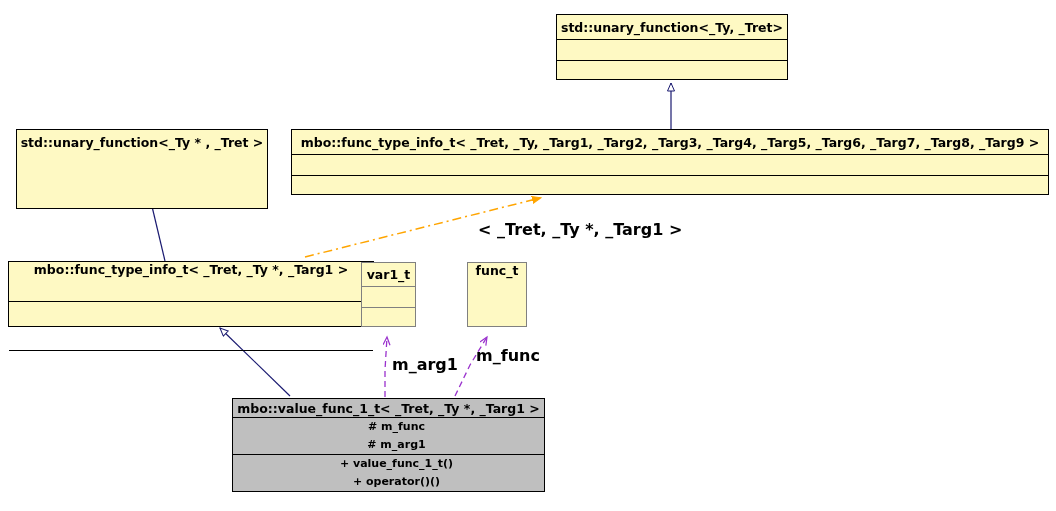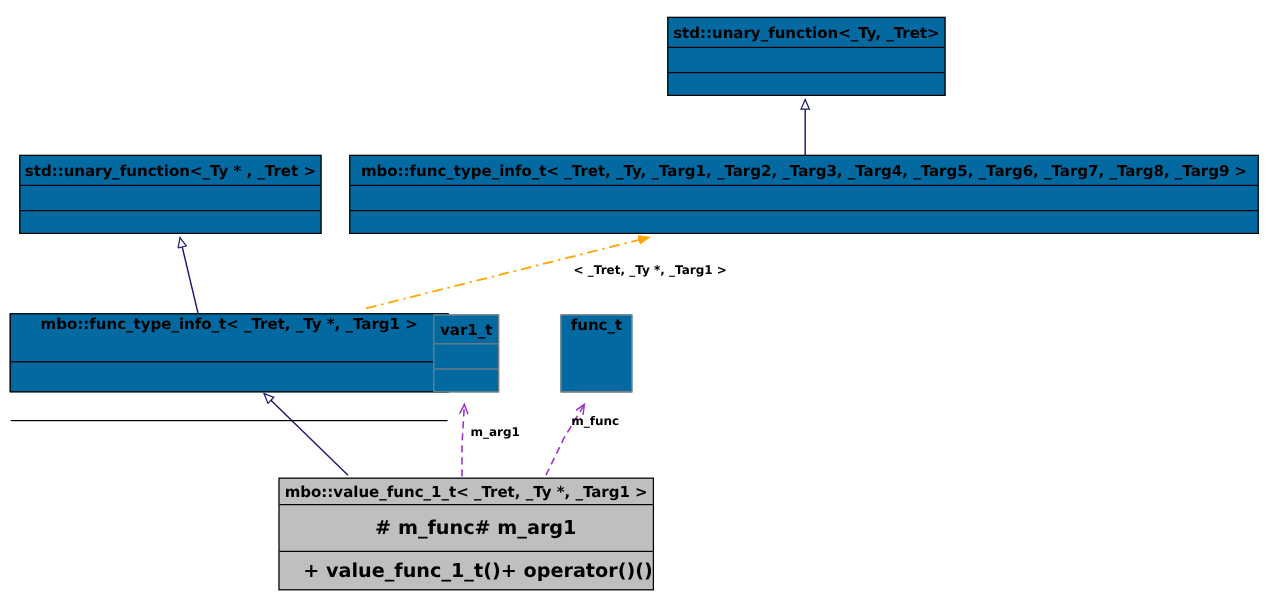--- a/index.html
+++ b/index.html
@@ -20,21 +20,21 @@
     left: 0;
     top: 0;
     width: 1056px;
     height: 511px;
     pointer-events: none;
   }
   .uml-node {
     position: absolute;
     box-sizing: border-box;
     border: 1px solid #000000;
-    background: #0369a1;
+    background: #fef9c3;
     display: flex;
     flex-direction: column;
   }
   .uml-node.filled {
     background: #bfbfbf;
   }
   .uml-node.lightborder {
     border-color: #808080;
   }
   .uml-title {
@@ -53,36 +53,36 @@
   .uml-sep {
     height: 0;
     border-top: 1px solid #000000;
   }
   .lightborder .uml-sep {
     border-top-color: #808080;
   }
   .uml-compartment {
     box-sizing: border-box;
     display: flex;
-    flex-direction: row;
+    flex-direction: column;
     align-items: center;
     justify-content: center;
-    font-size: 16px;
+    font-size: 11px;
     font-weight: bold;
     color: #000000;
     white-space: nowrap;
     line-height: 18px;
     margin-left: 16px;
   }
   .uml-compartment .row {
     text-align: left;
   }
   .edge-label {
     position: absolute;
-    font-size: 10px;
+    font-size: 16px;
     font-weight: bold;
     color: #000000;
     white-space: nowrap;
   }
 </style>
 </head>
 <body>
 
 <div id="canvas">
 
@@ -113,21 +113,21 @@
   </svg>
 
   <div class="uml-node" style="left:556px; top:14px; width:232px; height:66px;">
     <div class="uml-title" style="height:24px;">std::unary_function&lt;_Ty, _Tret&gt;</div>
     <div class="uml-sep"></div>
     <div class="uml-compartment" style="height:20px;"></div>
     <div class="uml-sep"></div>
     <div class="uml-compartment" style="flex:1;"></div>
   </div>
 
-  <div class="uml-node" style="left:16px; top:129px; width:252px; height:66px;">
+  <div class="uml-node" style="left:16px; top:129px; width:252px; height:80px;align-items:center;">
     <div class="uml-title" style="height:24px;">std::unary_function&lt;_Ty * , _Tret &gt;</div>
     <div class="uml-sep"></div>
     <div class="uml-compartment" style="height:20px;"></div>
     <div class="uml-sep"></div>
     <div class="uml-compartment" style="flex:1;"></div>
   </div>
 
   <div class="uml-node" style="left:291px; top:129px; width:758px; height:66px;">
     <div class="uml-title" style="height:24px;text-align:right;">mbo::func_type_info_t&lt; _Tret, _Ty, _Targ1, _Targ2, _Targ3, _Targ4, _Targ5, _Targ6, _Targ7, _Targ8, _Targ9 &gt;</div>
     <div class="uml-sep"></div>

